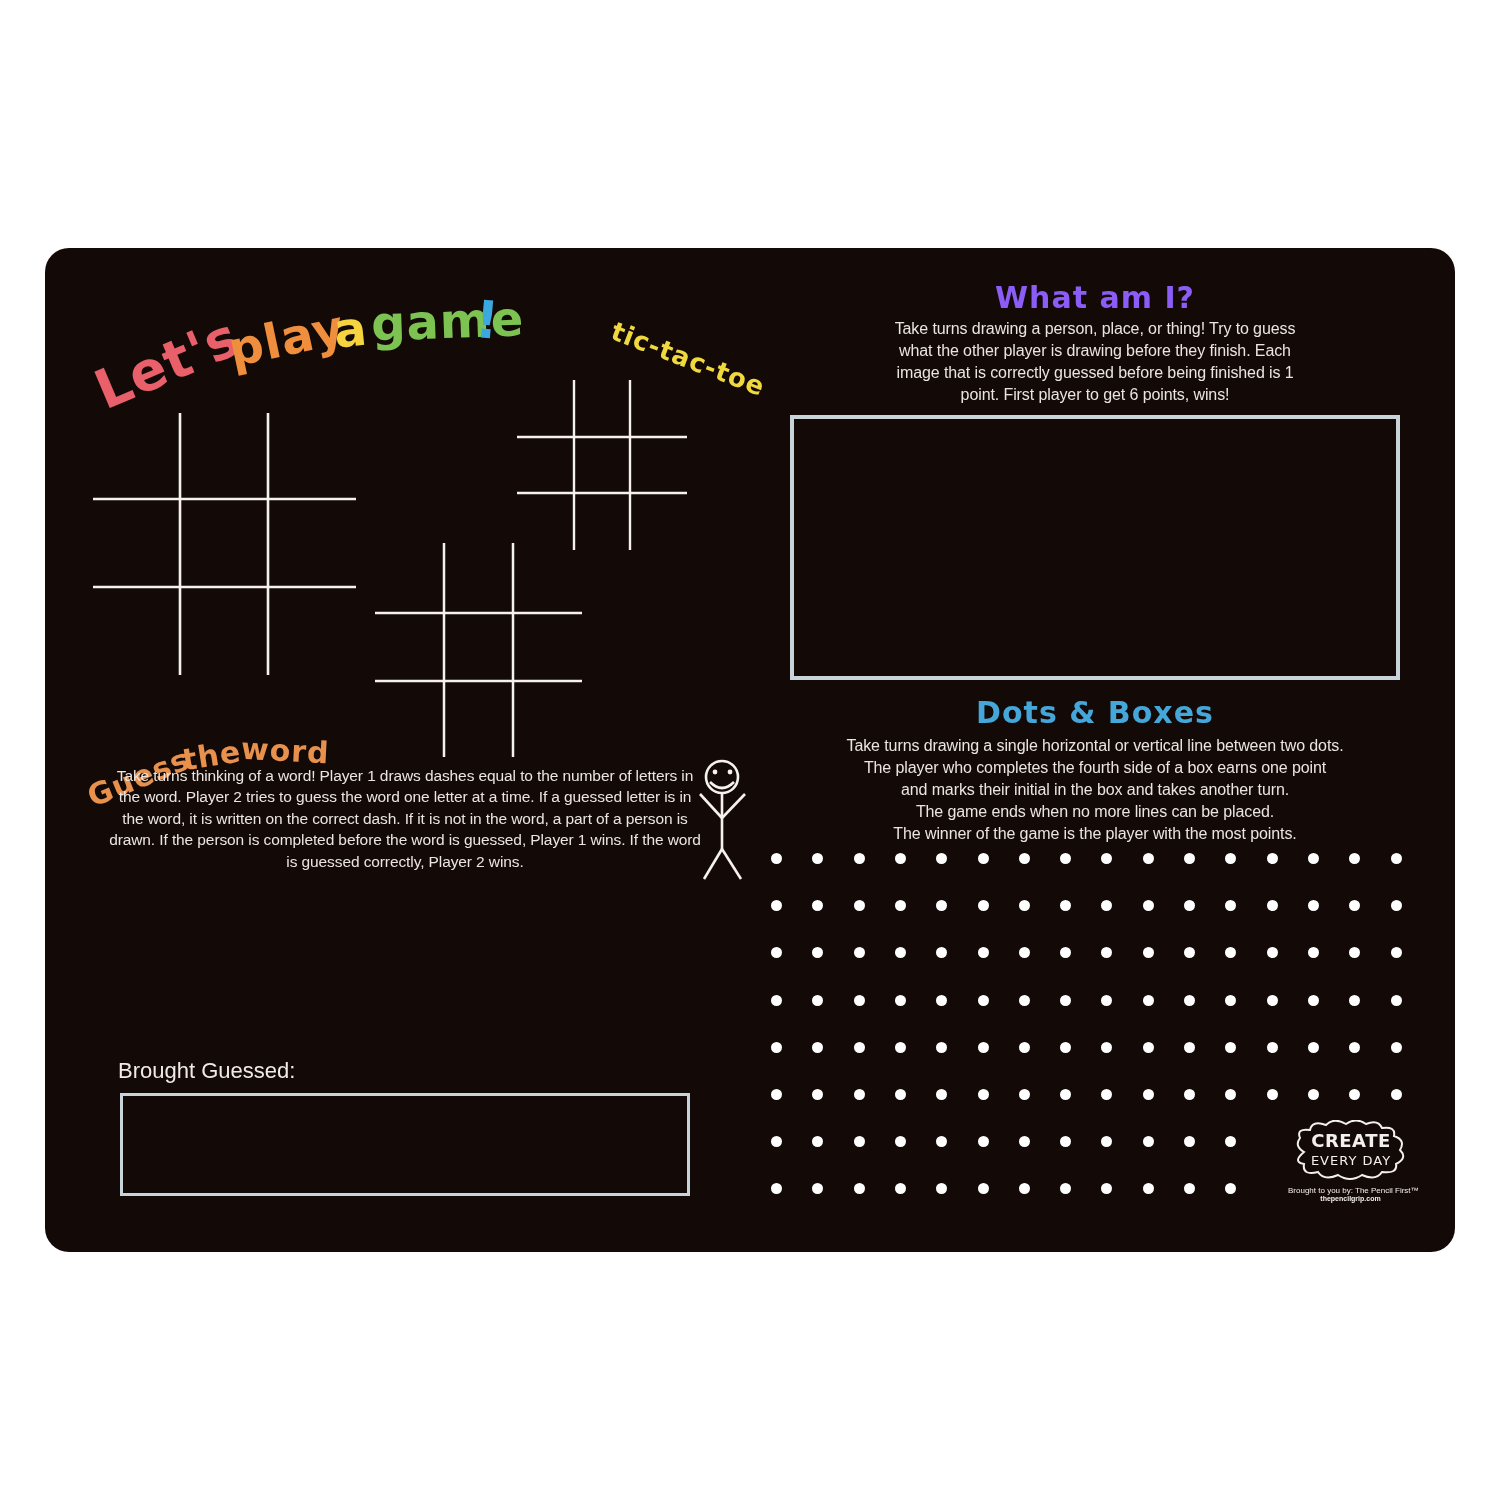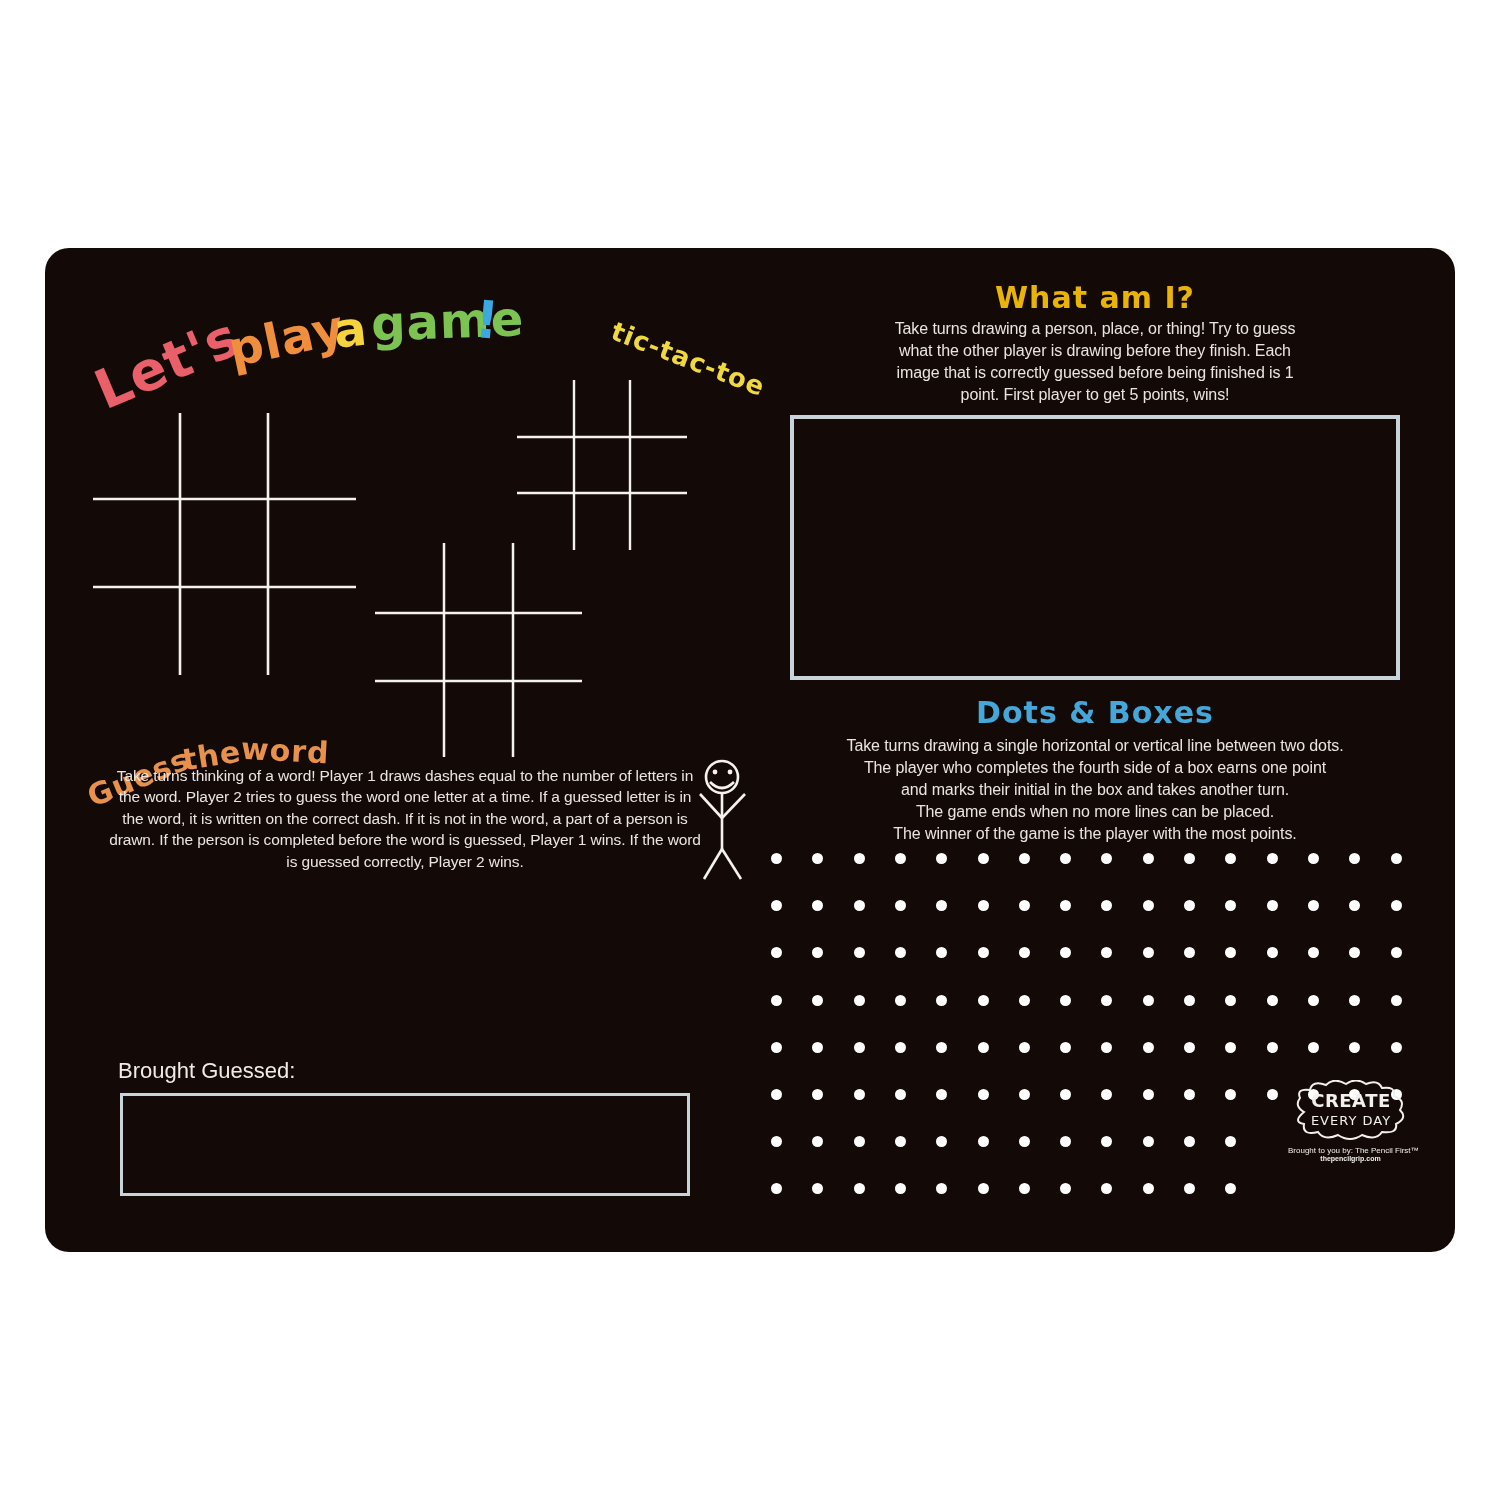--- a/index.html
+++ b/index.html
@@ -70,25 +70,25 @@
       <circle cx="685" cy="524" r="2.4" fill="#f5f2ee" stroke="none"></circle>
       <path d="M 665,534 Q 677,546 689,534"></path>
       <line x1="677" y1="545" x2="677" y2="601"></line>
       <line x1="677" y1="570" x2="655" y2="546"></line>
       <line x1="677" y1="570" x2="700" y2="546"></line>
       <line x1="677" y1="601" x2="659" y2="631"></line>
       <line x1="677" y1="601" x2="696" y2="631"></line>
     </g>
   </svg>
 
-  <div class="abs heading" style="left: 745px; top: 32px; width: 610px; text-align: center; color: #eab308;">What am I?</div>
+  <div class="abs heading" style="left: 745px; top: 32px; width: 610px; text-align: center; color: #8b5cf6;">What am I?</div>
   <div class="abs para" style="left:745px;top:70px;width:610px;">Take turns drawing a person, place, or thing! Try to guess
 what the other player is drawing before they finish. Each
 image that is correctly guessed before being finished is 1
-point. First player to get 5 points, wins!</div>
+point. First player to get 6 points, wins!</div>
   <div class="abs outline-box" style="left:745px;top:167px;width:602px;height:257px;"></div>
 
   <div class="abs para" style="left:720px;top:487px;width:660px;">Take turns drawing a single horizontal or vertical line between two dots.
 The player who completes the fourth side of a box earns one point
 and marks their initial in the box and takes another turn.
 The game ends when no more lines can be placed.
 The winner of the game is the player with the most points.</div>
   <div class="abs heading" style="left: 745px; top: 447px; width: 610px; text-align: center; color: rgb(69, 167, 217);">Dots &amp; Boxes</div>
   <div class="abs" style="left:731px;top:610px;width:640px;height:340px;">
       <div class="dot" style="left: 0px; top: 0px; background: rgb(255, 255, 255);"></div>
@@ -220,21 +220,21 @@
   </div>
   <div class="abs para" style="left:60px;top:517px;width:600px;font-size:15.5px;">Take turns thinking of a word! Player 1 draws dashes equal to the number of letters in
 the word. Player 2 tries to guess the word one letter at a time. If a guessed letter is in
 the word, it is written on the correct dash. If it is not in the word, a part of a person is
 drawn. If the person is completed before the word is guessed, Player 1 wins. If the word
 is guessed correctly, Player 2 wins.</div>
 
   <div class="abs label" style="left:73px;top:810px;">Brought Guessed:</div>
   <div class="abs letters-box" style="left:75px;top:845px;width:564px;height:97px;"></div>
 
-  <div class="abs logo" style="left:1243px;top:832px;width:125px;">
+  <div class="abs logo" style="left:1243px;top:872px;width:125px;">
     <svg width="118" height="62" viewBox="0 0 118 62">
       <path d="M12,32 Q2,26 8,18 Q4,8 18,10 Q20,0 34,5 Q42,-3 54,4 Q64,-3 74,4 Q86,-1 90,8 Q104,6 102,16 Q114,20 108,30 Q116,38 104,44 Q106,54 90,52 Q84,61 70,55 Q58,63 46,55 Q32,61 26,52 Q10,56 12,44 Q0,42 12,32 Z" fill="none" stroke="#f3efec" stroke-width="2"></path>
       <text x="59" y="27" text-anchor="middle" fill="#f3efec" style="font-size:18px;font-weight:bold;letter-spacing:0.5px;">CREATE</text>
       <text x="59" y="45" text-anchor="middle" fill="#f3efec" style="font-size:13px;letter-spacing:1px;">EVERY DAY</text>
     </svg>
     <div class="logo-byline">Brought to you by: The Pencil First™</div>
     <div class="logo-site">thepencilgrip.com</div>
   </div>
 
 </div>

